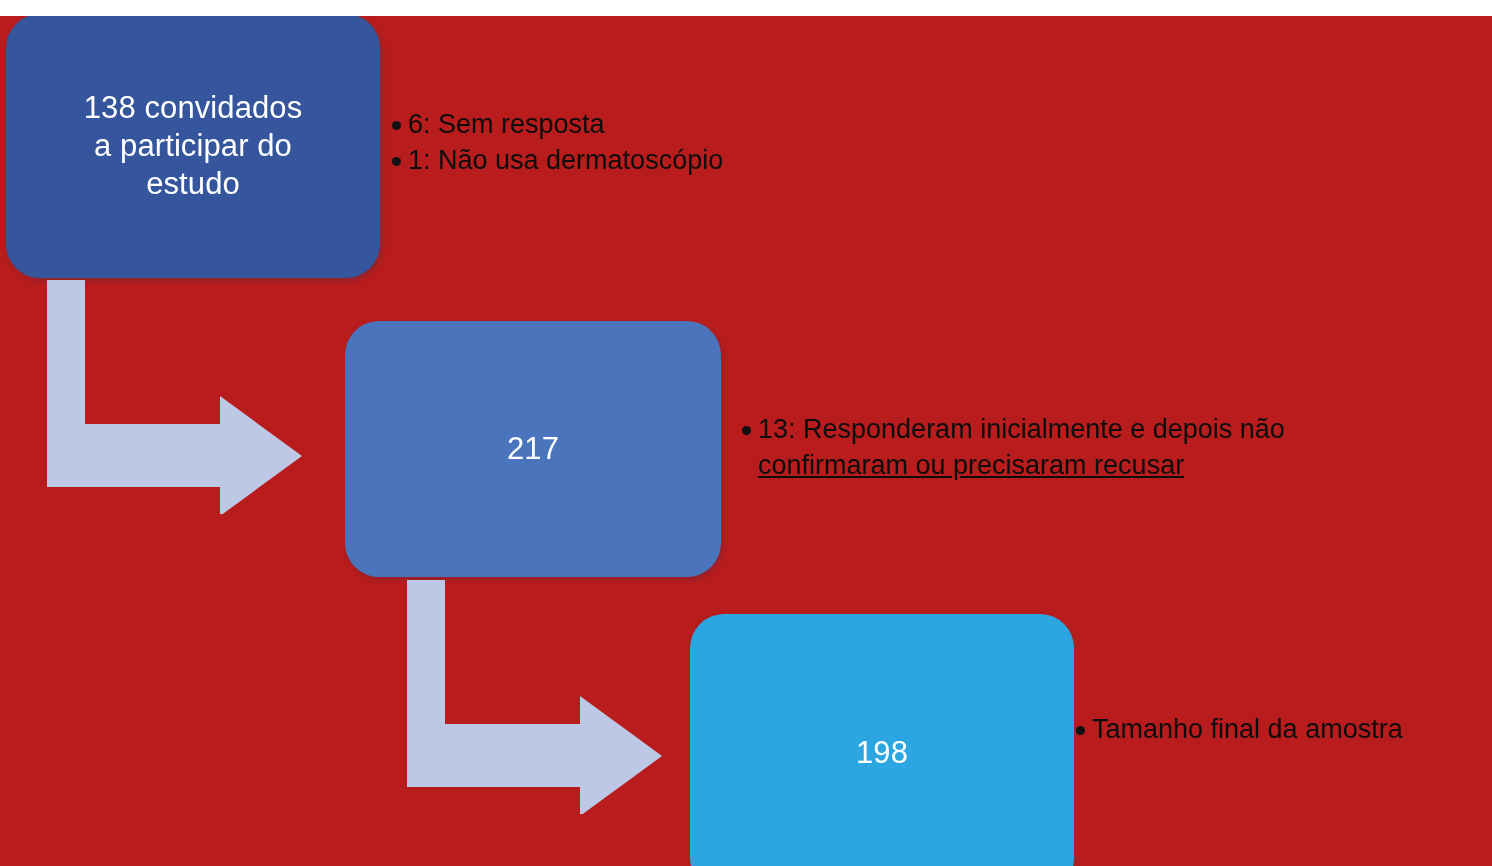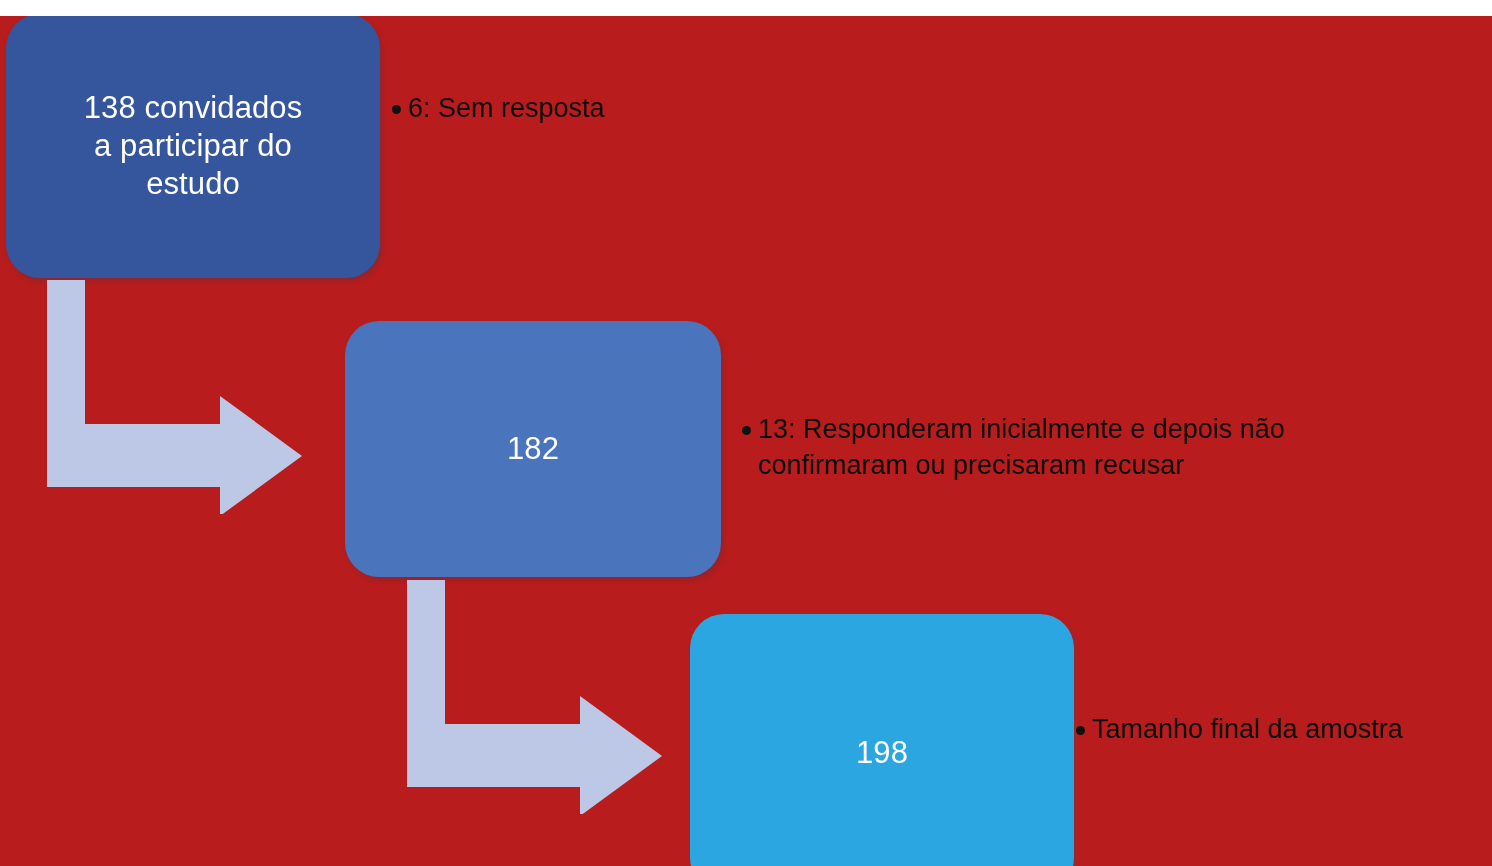--- a/index.html
+++ b/index.html
@@ -95,47 +95,49 @@
     position: absolute;
     left: 0px;
     top: 0.52em;
     width: 9px;
     height: 9px;
     border-radius: 50%;
     background: #111111;
   }
   .note-line.cont {
     padding-left: 16px;
+    text-decoration: underline;
   }
 
-  #note-invited   { left: 392px;  top: 75px;  width: 520px; }
+  #note-invited   { left: 392px;  top: 91px;  width: 520px; }
   #note-responded { left: 742px;  top: 396px; width: 740px; }
   #note-final     { left: 1076px; top: 696px; width: 488px; }
 </style>
 </head>
 <body>
 
 <div id="canvas">
 
   <div class="flow-box" id="box-invited">
     <span class="box-label">138 convidados
 a participar do
 estudo</span>
   </div>
 
   <div class="note" id="note-invited">
     <div class="note-line bulleted">6: Sem resposta</div>
+    <div class="note-line bulleted">1: Não usa dermatoscópio</div>
   </div>
 
   <svg class="elbow-arrow" id="arrow-one" viewBox="0 0 272 240">
     <path d="M 7,6 L 45,6 L 45,150 L 180,150 L 180,122 L 262,182 L 180,242 L 180,213 L 7,213 Z" fill="#BCC8E5"></path>
   </svg>
 
   <div class="flow-box" id="box-responded">
-    <span class="box-label">182</span>
+    <span class="box-label">217</span>
   </div>
 
   <div class="note" id="note-responded">
     <div class="note-line bulleted">13: Responderam inicialmente e depois não</div>
     <div class="note-line cont">confirmaram ou precisaram recusar</div>
   </div>
 
   <svg class="elbow-arrow" id="arrow-two" viewBox="0 0 272 240">
     <path d="M 7,6 L 45,6 L 45,150 L 180,150 L 180,122 L 262,182 L 180,242 L 180,213 L 7,213 Z" fill="#BCC8E5"></path>
   </svg>

